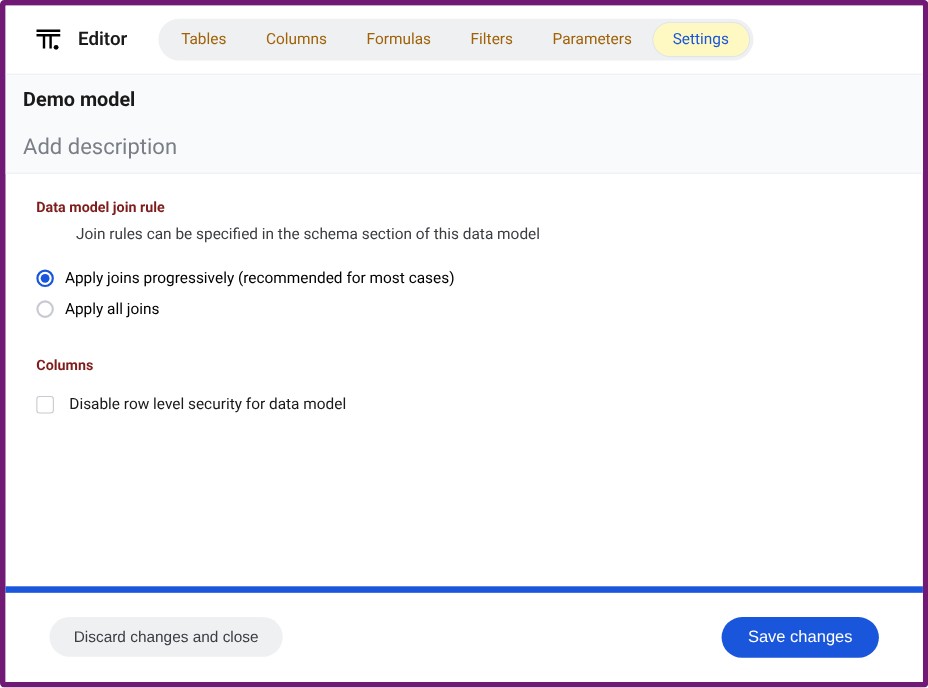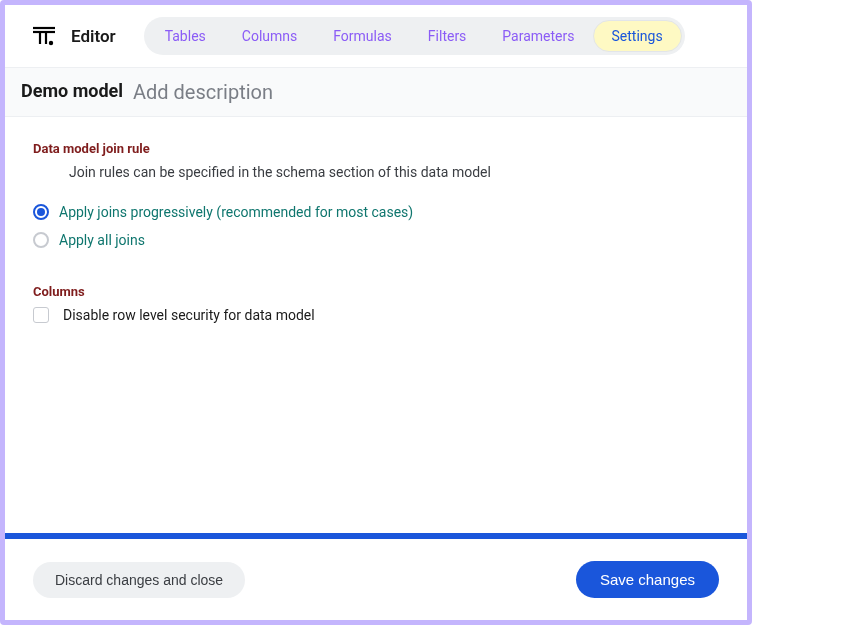--- a/index.html
+++ b/index.html
@@ -10,23 +10,23 @@
     
     body {
       font-family: -apple-system, BlinkMacSystemFont, "Segoe UI", Roboto, Helvetica, Arial, sans-serif;
       background: #fff;
       width: 844px;
       height: 625px;
       position: relative;
     }
     
     .frame {
-      border: 5px solid #c4b5fd;
+      border: 5px solid #701a75;
       border-radius: 4px;
-      width: 752px;
+      width: 844px;
       height: 625px;
       display: flex;
       flex-direction: column;
       overflow: hidden;
     }
     
     .top-bar {
       display: flex;
       align-items: center;
       padding: 12px 28px;
@@ -53,21 +53,21 @@
       align-items: center;
       background: #eef0f2;
       border-radius: 20px;
       padding: 3px;
       margin-left: 12px;
     }
     
     .tab {
       padding: 7px 18px;
       font-size: 14px;
-      color: #8b5cf6;
+      color: #a16207;
       cursor: pointer;
       border-radius: 18px;
     }
     
     .tab.active {
       background: #fef9c3;
       color: #1a56db;
       border: 1px solid #e2e5e9;
     }
     
@@ -76,21 +76,22 @@
       align-items: center;
       justify-content: space-between;
       padding: 12px 16px;
       background: #f9fafb;
       border-top: 1px solid #edeff2;
       border-bottom: 1px solid #edeff2;
     }
     
     .subheader-left {
       display: flex;
-      gap: 10px;
+      flex-direction: column;
+      gap: 20px;
     }
     
     .model-name {
       font-size: 18px;
       font-weight: 700;
       color: #1a1a1a;
     }
     
     .model-desc {
       font-size: 20px;
@@ -158,29 +159,29 @@
     
     .radio-dot {
       width: 8px;
       height: 8px;
       border-radius: 50%;
       background: #1a56db;
     }
     
     .radio-label {
       font-size: 14px;
-      color: #0f766e;
+      color: #000000;
     }
     
     .checkbox-item {
       display: flex;
       align-items: center;
       gap: 14px;
       cursor: pointer;
-      margin-top: 8px;
+      margin-top: 20px;
     }
     
     .checkbox-box {
       width: 16px;
       height: 16px;
       border: 1.5px solid #c7cad0;
       border-radius: 3px;
       flex-shrink: 0;
     }
     
@@ -191,23 +192,23 @@
     
     .blue-bar {
       height: 6px;
       background: #1a56db;
       margin-left: -2px;
       margin-right: -2px;
     }
     
     .footer {
       display: flex;
-      align-items: center;
+      align-items: flex-start;
       justify-content: space-between;
-      padding: 22px 28px;
+      padding: 22px 40px;
       background: #fff;
     }
     
     .discard-btn {
       background: #eef0f2;
       border: none;
       border-radius: 20px;
       padding: 10px 22px;
       font-size: 14px;
       color: #3a3d42;

